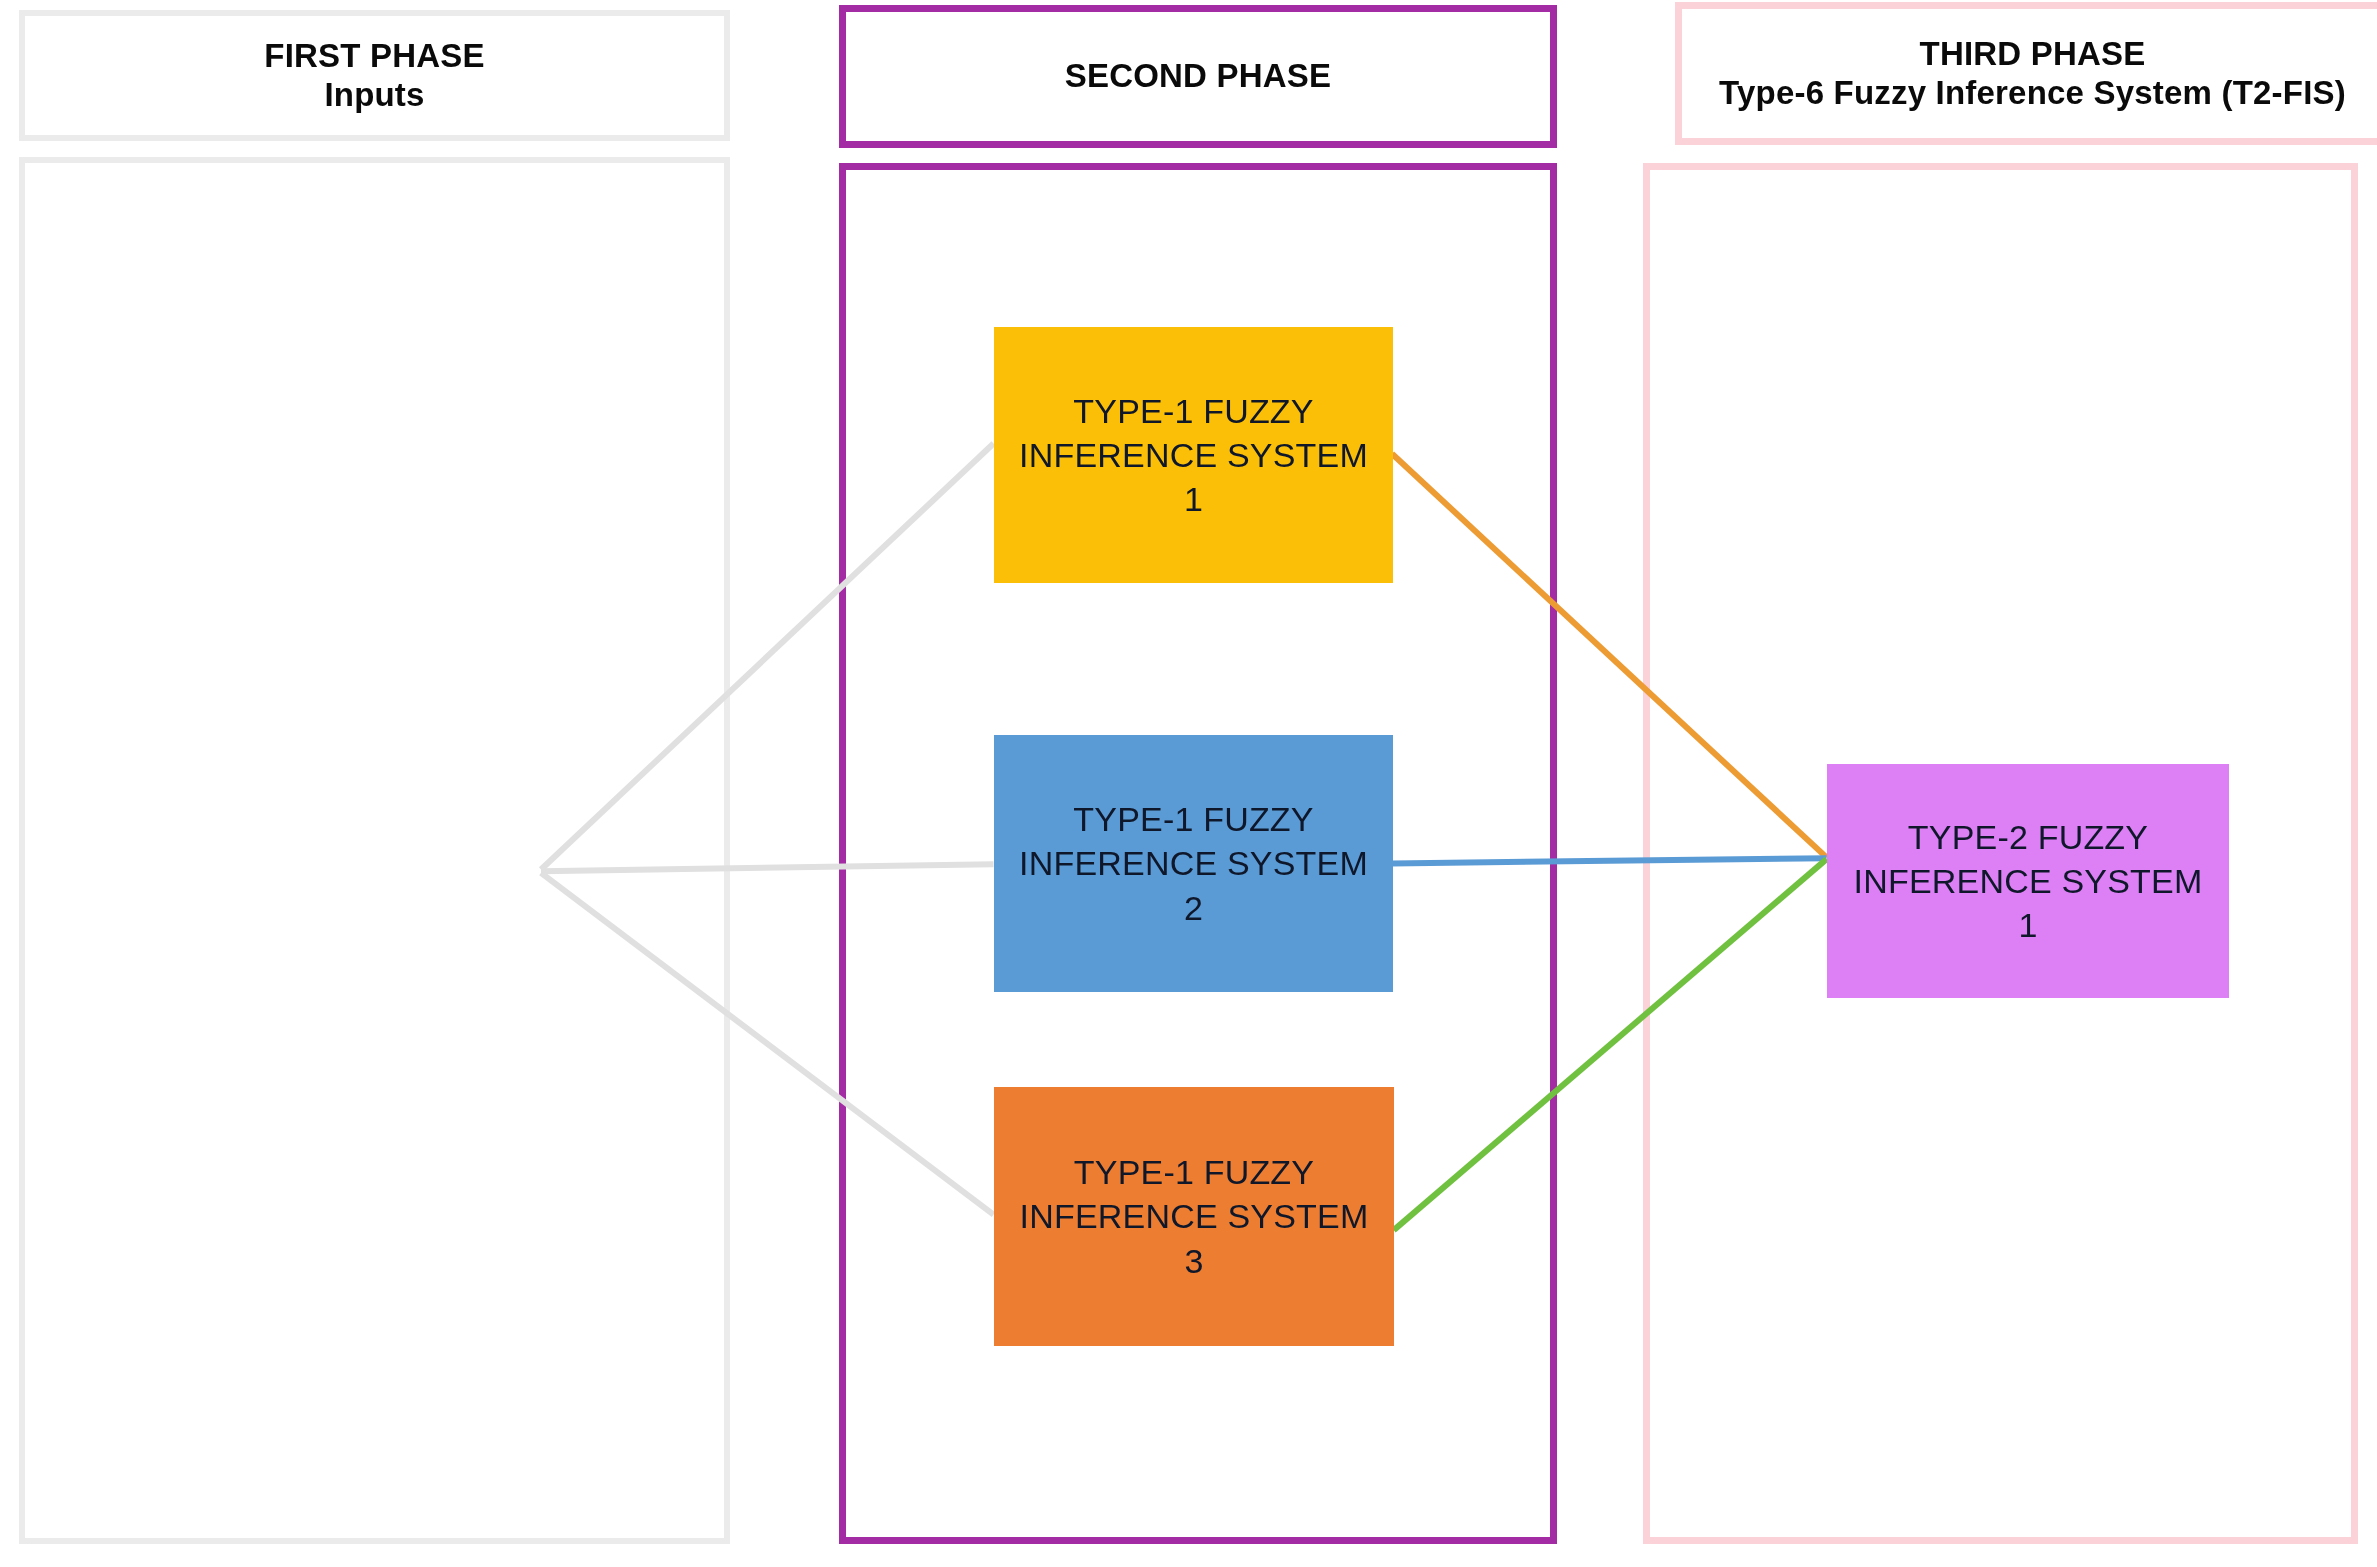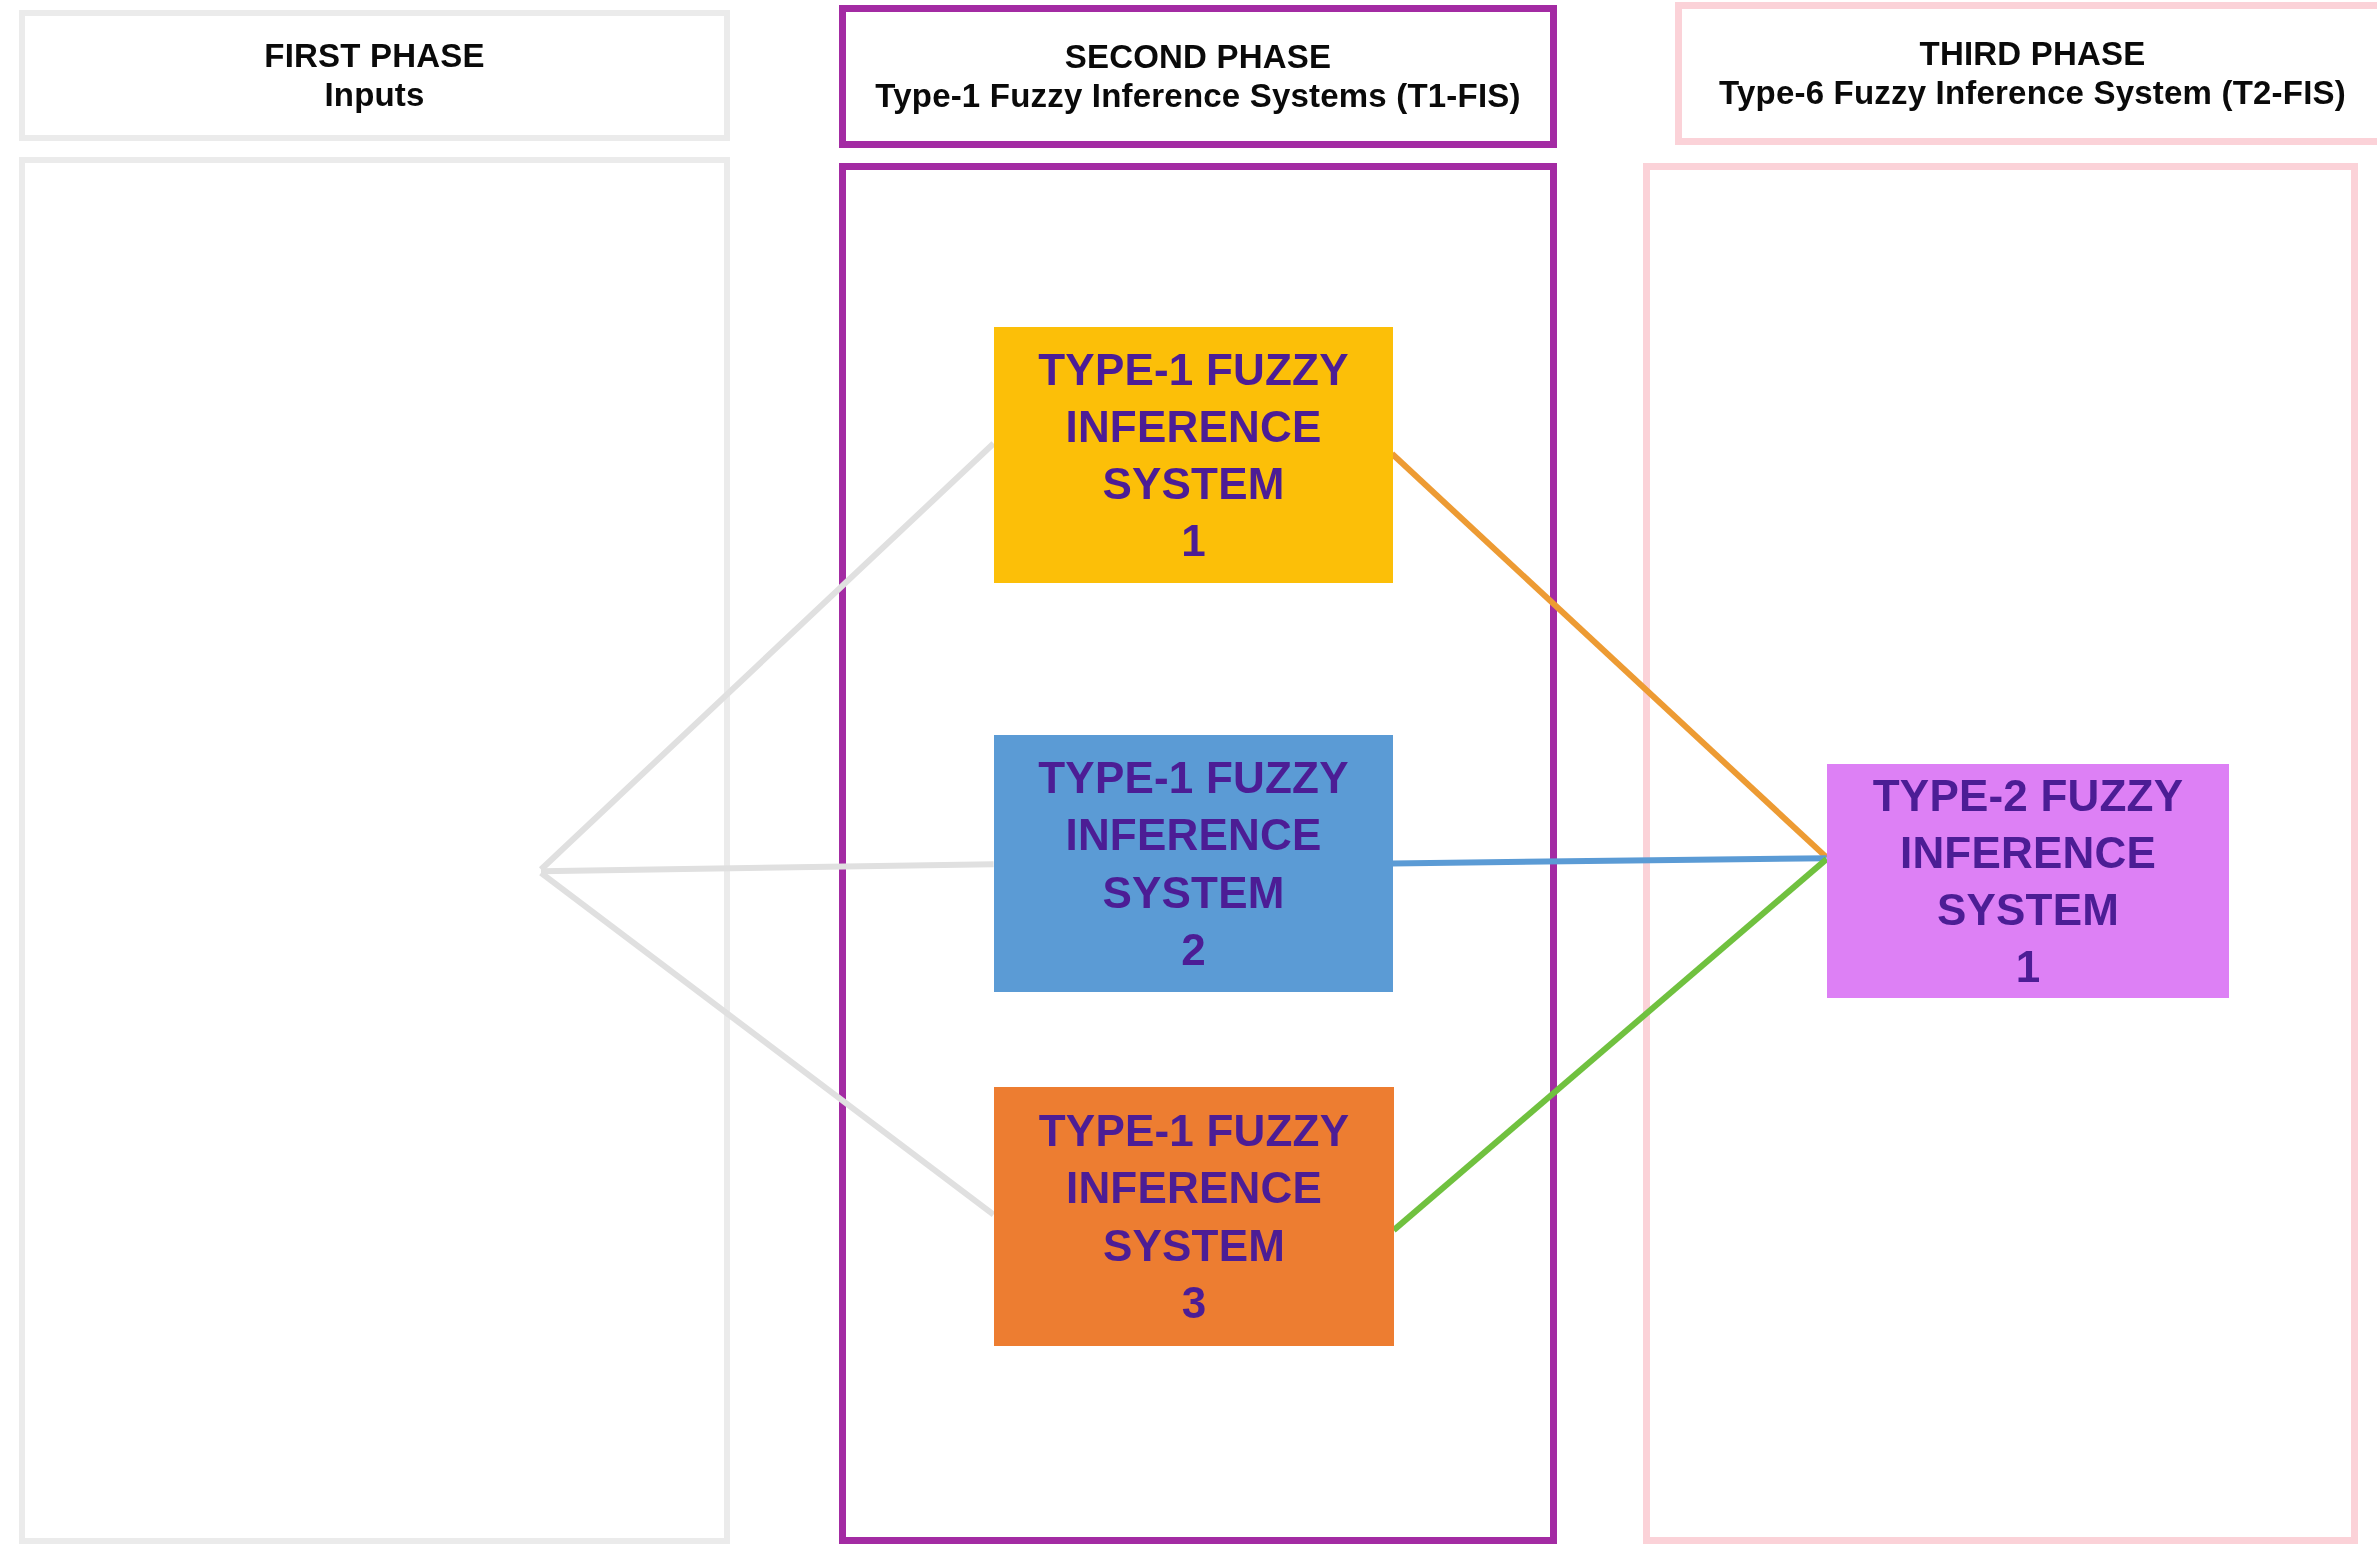--- a/index.html
+++ b/index.html
@@ -103,24 +103,24 @@
   
   .fis-box {
     position: absolute;
     display: flex;
     align-items: center;
     justify-content: center;
     text-align: center;
     z-index: 4;
   }
   .fis-label {
-    font-weight: bold;
-    font-size: 44px;
+    font-weight: normal;
+    font-size: 34px;
     line-height: 1.30;
-    color: #4c1d95;
+    color: #0f172a;
     letter-spacing: 0.2px;
     padding: 0 5.2px;
   }
   #fis-1 { left: 994px; top: 327px;  width: 399px; height: 256px; background: #fcbf08; }
   #fis-2 { left: 994px; top: 735px;  width: 399px; height: 257px; background: #5b9bd5; }
   #fis-3 { left: 994px; top: 1087px; width: 400px; height: 259px; background: #ed7d31; }
   #fis-t2 { left: 1827px; top: 764px; width: 402px; height: 234px; background: #dd80f5; }
 </style>
 </head>
 <body>
@@ -128,21 +128,20 @@
 <div id="canvas">
 
   <div id="phase1-header" class="phase-header">
     <div class="phase-title">FIRST PHASE</div>
     <div class="phase-subtitle">Inputs</div>
   </div>
   <div id="phase1-body" class="phase-body"></div>
 
   <div id="phase2-header" class="phase-header">
     <div class="phase-title">SECOND PHASE</div>
-    <div class="phase-subtitle">Type-1 Fuzzy Inference Systems (T1-FIS)</div>
   </div>
   <div id="phase2-body" class="phase-body"></div>
 
   <div id="phase3-header" class="phase-header">
     <div class="phase-title">THIRD PHASE</div>
     <div class="phase-subtitle">Type-6 Fuzzy Inference System (T2-FIS)</div>
   </div>
   <div id="phase3-body" class="phase-body"></div>
 
   <svg id="connectors" viewBox="0 0 2768 1825" width="2377" height="1568" xmlns="http://www.w3.org/2000/svg">

